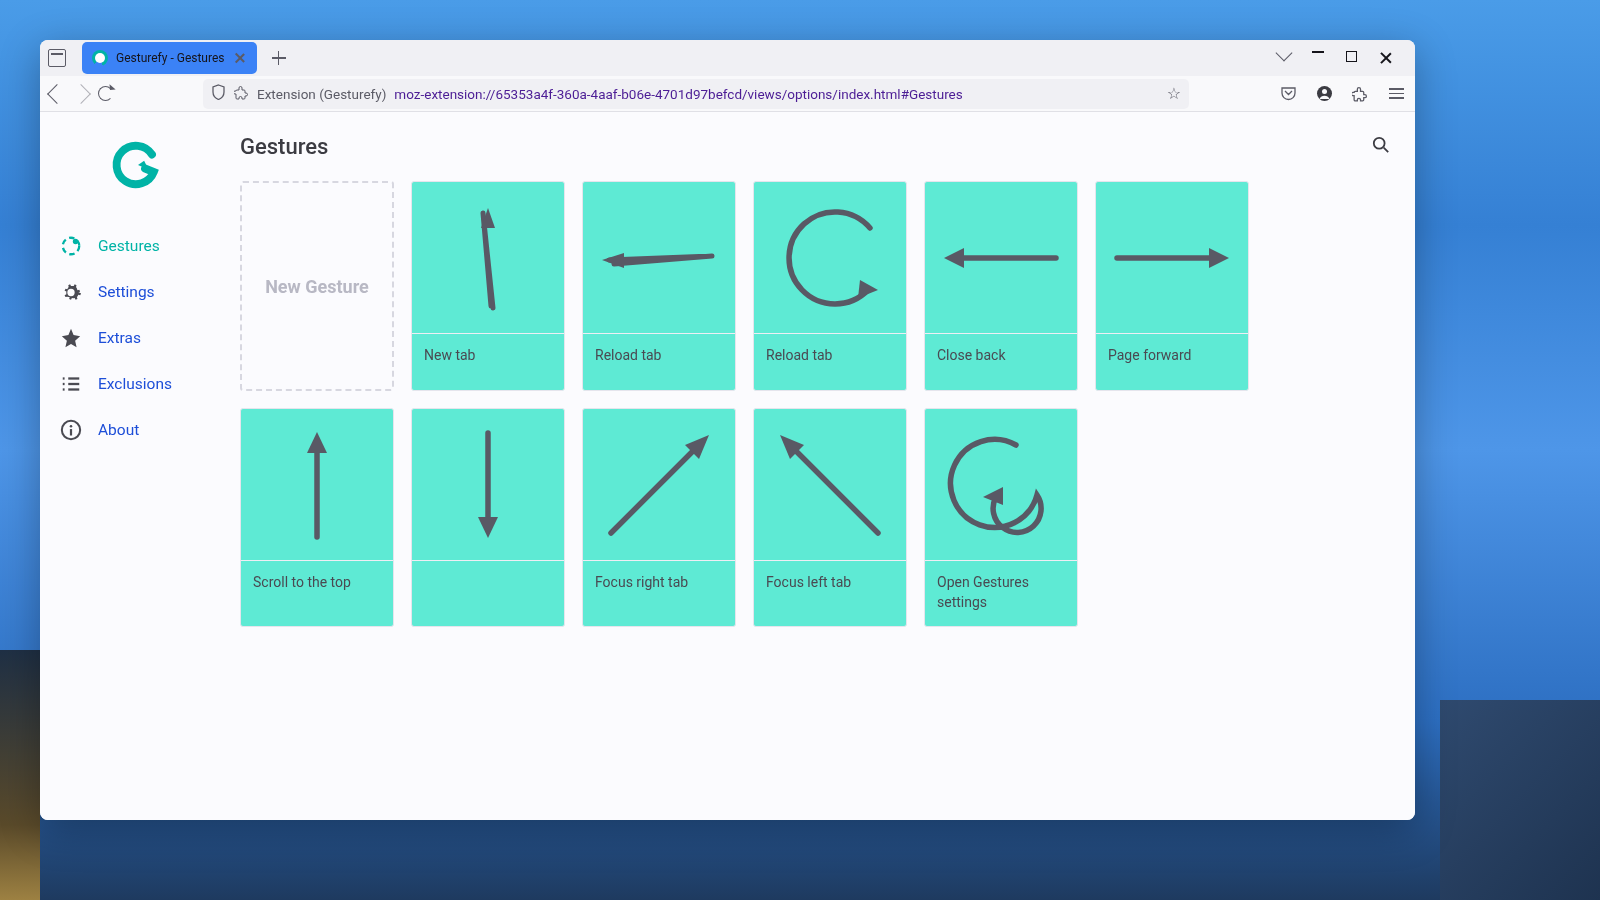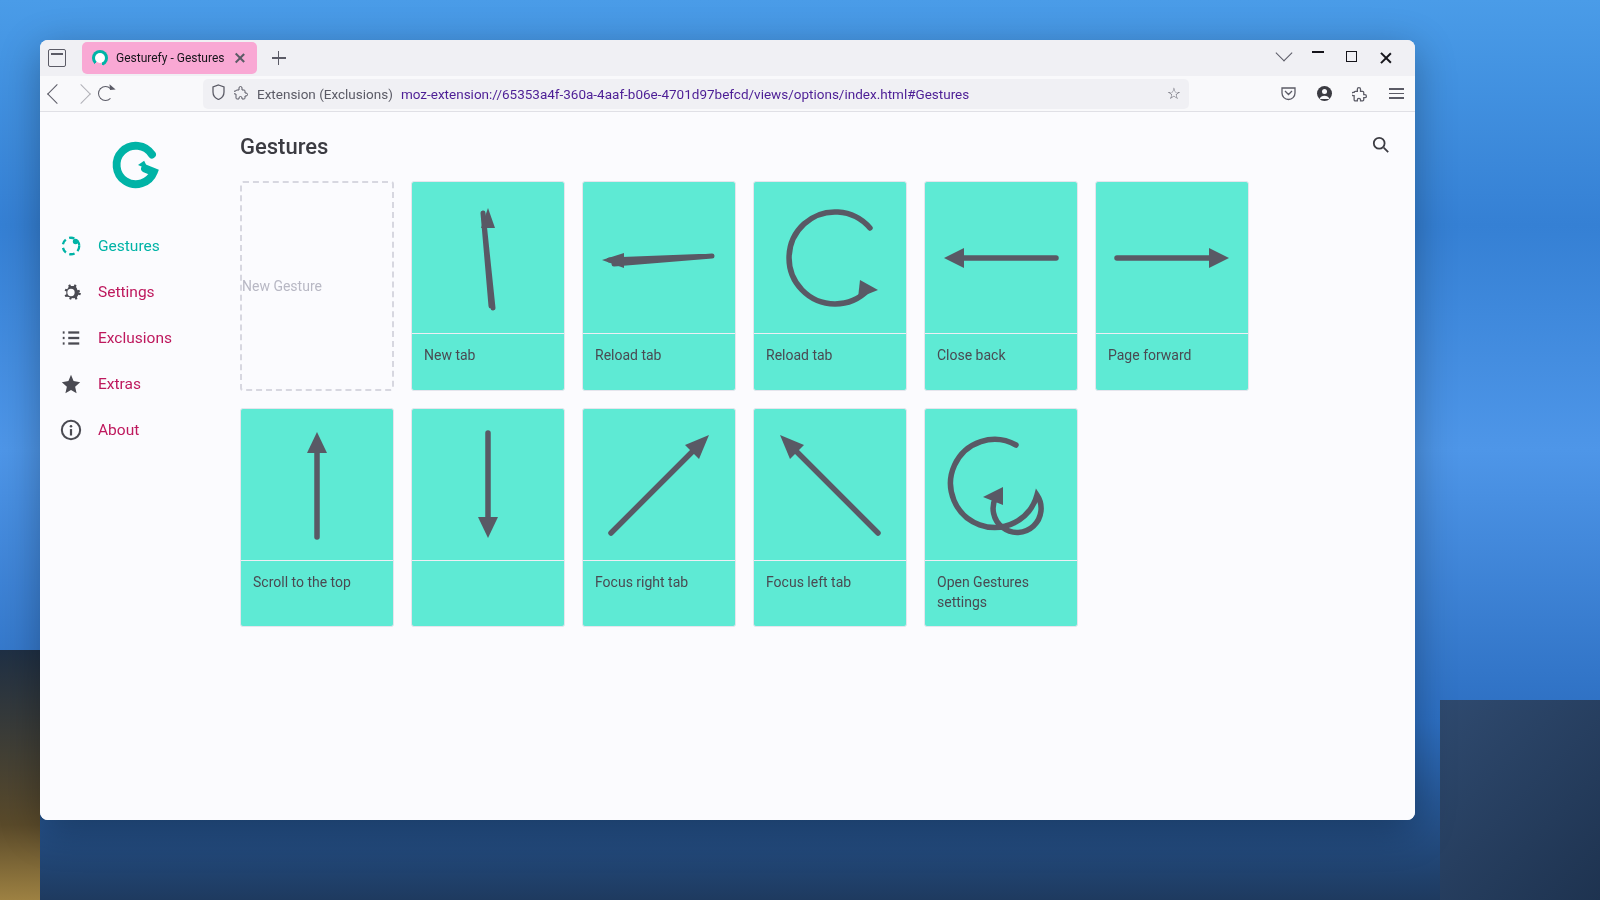--- a/index.html
+++ b/index.html
@@ -57,21 +57,21 @@
 }
 .recent-icon::after {
   content: '';
   position: absolute;
   top: 3px; left: 2px; right: 2px;
   height: 1.5px; background: #5b5b66;
 }
 .tab {
   display: flex;
   align-items: center;
-  background: #f9a8d4;
+  background: #3b82f6;
   border-radius: 5px;
   height: 14px;
   padding: 16px 10px;
   gap: 8px;
   min-width: 170px;
   margin-left: 10px;
 }
 .tab-favicon {
   width: 16px; height: 16px;
   border-radius: 50%;
@@ -120,30 +120,30 @@
 .url-ext-label{color:#5b5b66;}
 .url-path{color:#4c1d95;}
 .star-ic{font-size:16px;color:#5b5b66;margin-left:auto;}
 .tb-right{display:flex;gap:18px;align-items:center;}
 .tb-right span{width:18px;height:18px;display:flex;align-items:center;justify-content:center;color:#5b5b66;}
 .burger{display:flex;flex-direction:column;gap:3px;}
 .burger div{width:15px;height:1.7px;background:#5b5b66;}
 .content{flex:1;display:flex;background:#fbfbfe;}
 .sidebar{width:175px;padding:25px 0 0 20px;}
 .logo{width:56px;height:56px;margin:0 auto 30px;display:block;}
-.nav-item{display:flex;align-items:center;gap:16px;padding:12px 0;cursor:pointer;color:#be185d;font-size:15.5px;}
+.nav-item{display:flex;align-items:center;gap:16px;padding:12px 0;cursor:pointer;color:#1d4ed8;font-size:15.5px;}
 .nav-item.active{color:#00b3a6;}
 .nav-icon{width:22px;height:22px;display:flex;align-items:center;justify-content:center;}
 .main{flex:1;padding:22px 25px;}
 .page-head{display:flex;align-items:center;margin-bottom:22px;}
 .page-title{font-size:22px;font-weight:500;color:#3b3b42;}
 .search-btn{margin-left:auto;font-size:17px;color:#3b3b42;}
 .grid{display:flex;flex-wrap:wrap;gap:17px;}
 .card{width:154px;border:1px solid #e5e5ed;border-radius:3px;background:#5eead4;}
-.card.new{border:2px dashed #d7d7e0;background:transparent;height:210px;display:flex;align-items:center;justify-content:flex-start;color:#b8b8c4;font-weight:400;font-size:14px;}
+.card.new{border:2px dashed #d7d7e0;background:transparent;height:210px;display:flex;align-items:center;justify-content:center;color:#b8b8c4;font-weight:700;font-size:18px;}
 .card-canvas{height:152px;display:flex;align-items:center;justify-content:center;border-bottom:1px solid #eeeef4;}
 .card-canvas svg{overflow:visible;}
 .card-label{padding:12px 12px 14px;font-size:14px;color:#4a4a52;line-height:1.4;min-height:44px;}
 .card.tall .card-label{min-height:58px;}
 </style>
 </head>
 <body>
 
 <div class="desktop-bg"></div>
 
@@ -171,21 +171,21 @@
     <span class="nav-arrow"></span>
     <span class="nav-arrow fwd"></span>
     <span class="reload-ic"></span>
     <div class="urlbar">
       <span><svg width="15" height="16" viewBox="0 0 15 16">
             <path d="M7.5 1 L13 3 V8 C13 12 10 14.5 7.5 15.5 C5 14.5 2 12 2 8 V3 Z" fill="none" stroke="#5b5b66" stroke-width="1.3"></path>
           </svg></span>
       <span><svg width="15" height="15" viewBox="0 0 15 15">
             <path d="M3 5h2V3a1.5 1.5 0 013 0v2h2a1 1 0 011 1v2h1a1.5 1.5 0 010 3h-1v2a1 1 0 01-1 1H8v-1a1.5 1.5 0 00-3 0v1H3a1 1 0 01-1-1V9H1a1.5 1.5 0 010-3h1V6a1 1 0 011-1z" fill="none" stroke="#5b5b66" stroke-width="1"></path>
           </svg></span>
-      <span class="url-ext-label">Extension (Exclusions)</span>
+      <span class="url-ext-label">Extension (Gesturefy)</span>
       <span class="url-path">moz-extension://65353a4f-360a-4aaf-b06e-4701d97befcd/views/options/index.html#Gestures</span>
       <span class="star-ic">☆</span>
     </div>
     <div class="tb-right">
       <span>
           <svg width="17" height="17" viewBox="0 0 17 17">
             <path d="M2 3h13v5a6.5 6.5 0 01-13 0V3z M5 6l3.5 3.5L12 6" fill="none" stroke="#5b5b66" stroke-width="1.3"></path>
           </svg>
         </span>
       <span>
@@ -229,38 +229,38 @@
       <div class="nav-item">
         <span class="nav-icon">
             <svg width="23" height="23" viewBox="0 0 24 24">
               <path d="M12 8a4 4 0 100 8 4 4 0 000-8zm9 4l2 1-1 2-2-.5a8 8 0 01-1.5 2.5l.5 2-2 1-1-2a8 8 0 01-3 0l-1 2-2-1 .5-2A8 8 0 018 16.5l-2 .5-1-2 2-1a8 8 0 010-3l-2-1 1-2 2 .5A8 8 0 019.5 6l-.5-2 2-1 1 2a8 8 0 013 0l1-2 2 1-.5 2A8 8 0 0119 9.5l2-.5 1 2-2 1a8 8 0 010 0z" fill="#4a4a52"></path>
             </svg>
           </span>
         <span>Settings</span>
       </div>
       <div class="nav-item">
         <span class="nav-icon">
+            <svg width="22" height="22" viewBox="0 0 24 24">
+              <path d="M12 2l2.8 6.8L22 10l-5.5 5 1.6 7L12 18.5 5.9 22l1.6-7L2 10l7.2-1.2L12 2z" fill="#4a4a52"></path>
+            </svg>
+          </span>
+        <span>Extras</span>
+      </div>
+      <div class="nav-item">
+        <span class="nav-icon">
             <svg width="22" height="22" viewBox="0 0 24 24" stroke="#4a4a52" stroke-width="2.5">
               <line x1="3" y1="6" x2="5" y2="6"></line>
               <line x1="9" y1="6" x2="21" y2="6"></line>
               <line x1="3" y1="12" x2="5" y2="12"></line>
               <line x1="9" y1="12" x2="21" y2="12"></line>
               <line x1="3" y1="18" x2="5" y2="18"></line>
               <line x1="9" y1="18" x2="21" y2="18"></line>
             </svg>
           </span>
         <span>Exclusions</span>
-      </div>
-      <div class="nav-item">
-        <span class="nav-icon">
-            <svg width="22" height="22" viewBox="0 0 24 24">
-              <path d="M12 2l2.8 6.8L22 10l-5.5 5 1.6 7L12 18.5 5.9 22l1.6-7L2 10l7.2-1.2L12 2z" fill="#4a4a52"></path>
-            </svg>
-          </span>
-        <span>Extras</span>
       </div>
       <div class="nav-item">
         <span class="nav-icon">
             <svg width="22" height="22" viewBox="0 0 24 24">
               <circle cx="12" cy="12" r="10" fill="none" stroke="#4a4a52" stroke-width="2.2"></circle>
               <circle cx="12" cy="8" r="1.4" fill="#4a4a52"></circle>
               <rect x="10.8" y="11" width="2.4" height="7" fill="#4a4a52"></rect>
             </svg>
           </span>
         <span>About</span>

